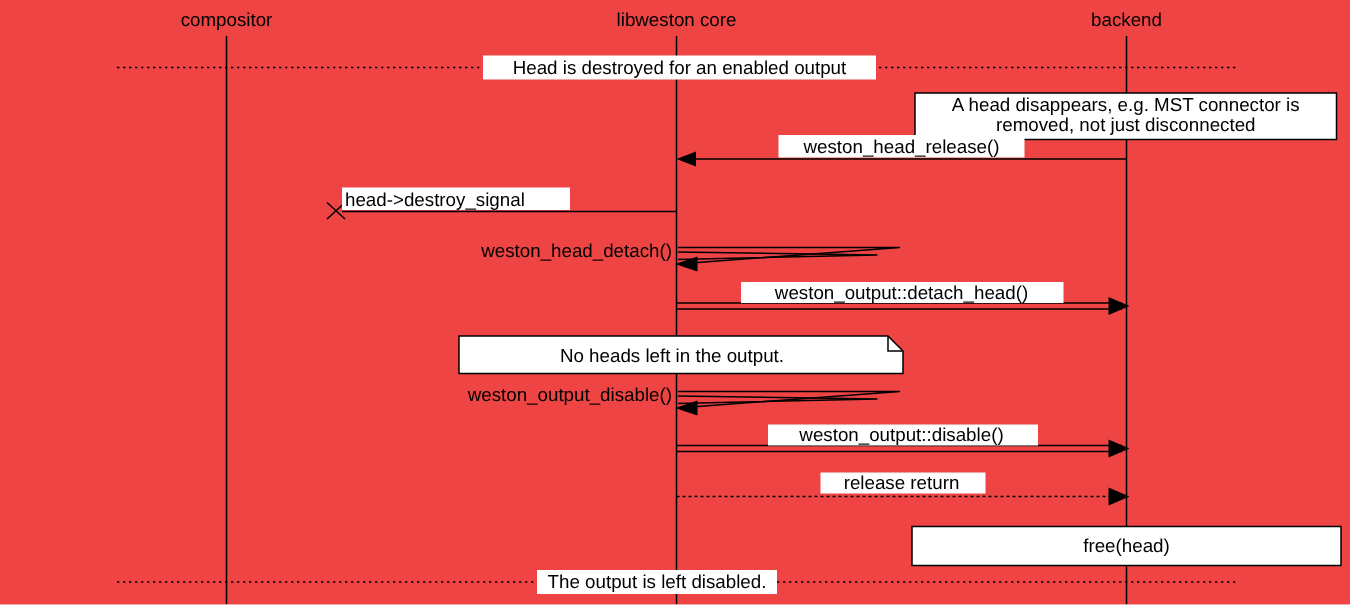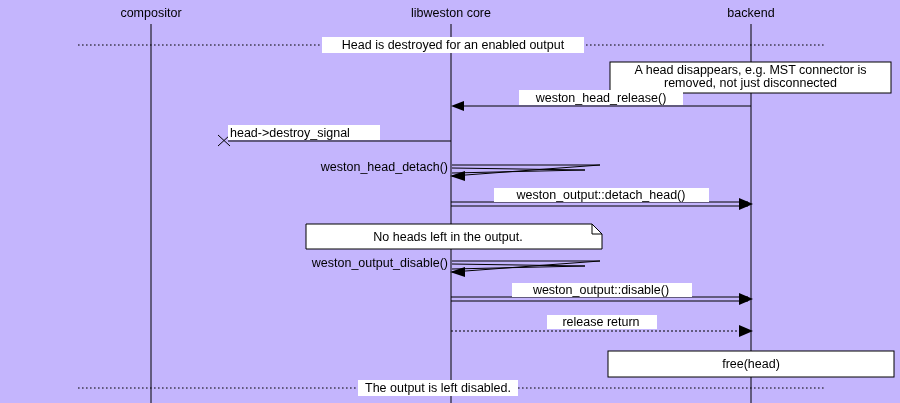--- a/index.html
+++ b/index.html
@@ -10,21 +10,21 @@
   body {
     width: 900px;
     height: 403px;
     font-family: "Liberation Sans", sans-serif;
     overflow: hidden;
   }
   #diagram-root {
     position: relative;
     width: 900px;
     height: 403px;
-    background: #c4b5fd;
+    background: #ef4444;
   }
   svg#seq-svg {
     display: block;
     width: 900px;
     height: 403px;
   }
   .lifeline-label {
     font-family: "Liberation Sans", sans-serif;
     font-size: 12.5px;
     fill: #000000;

